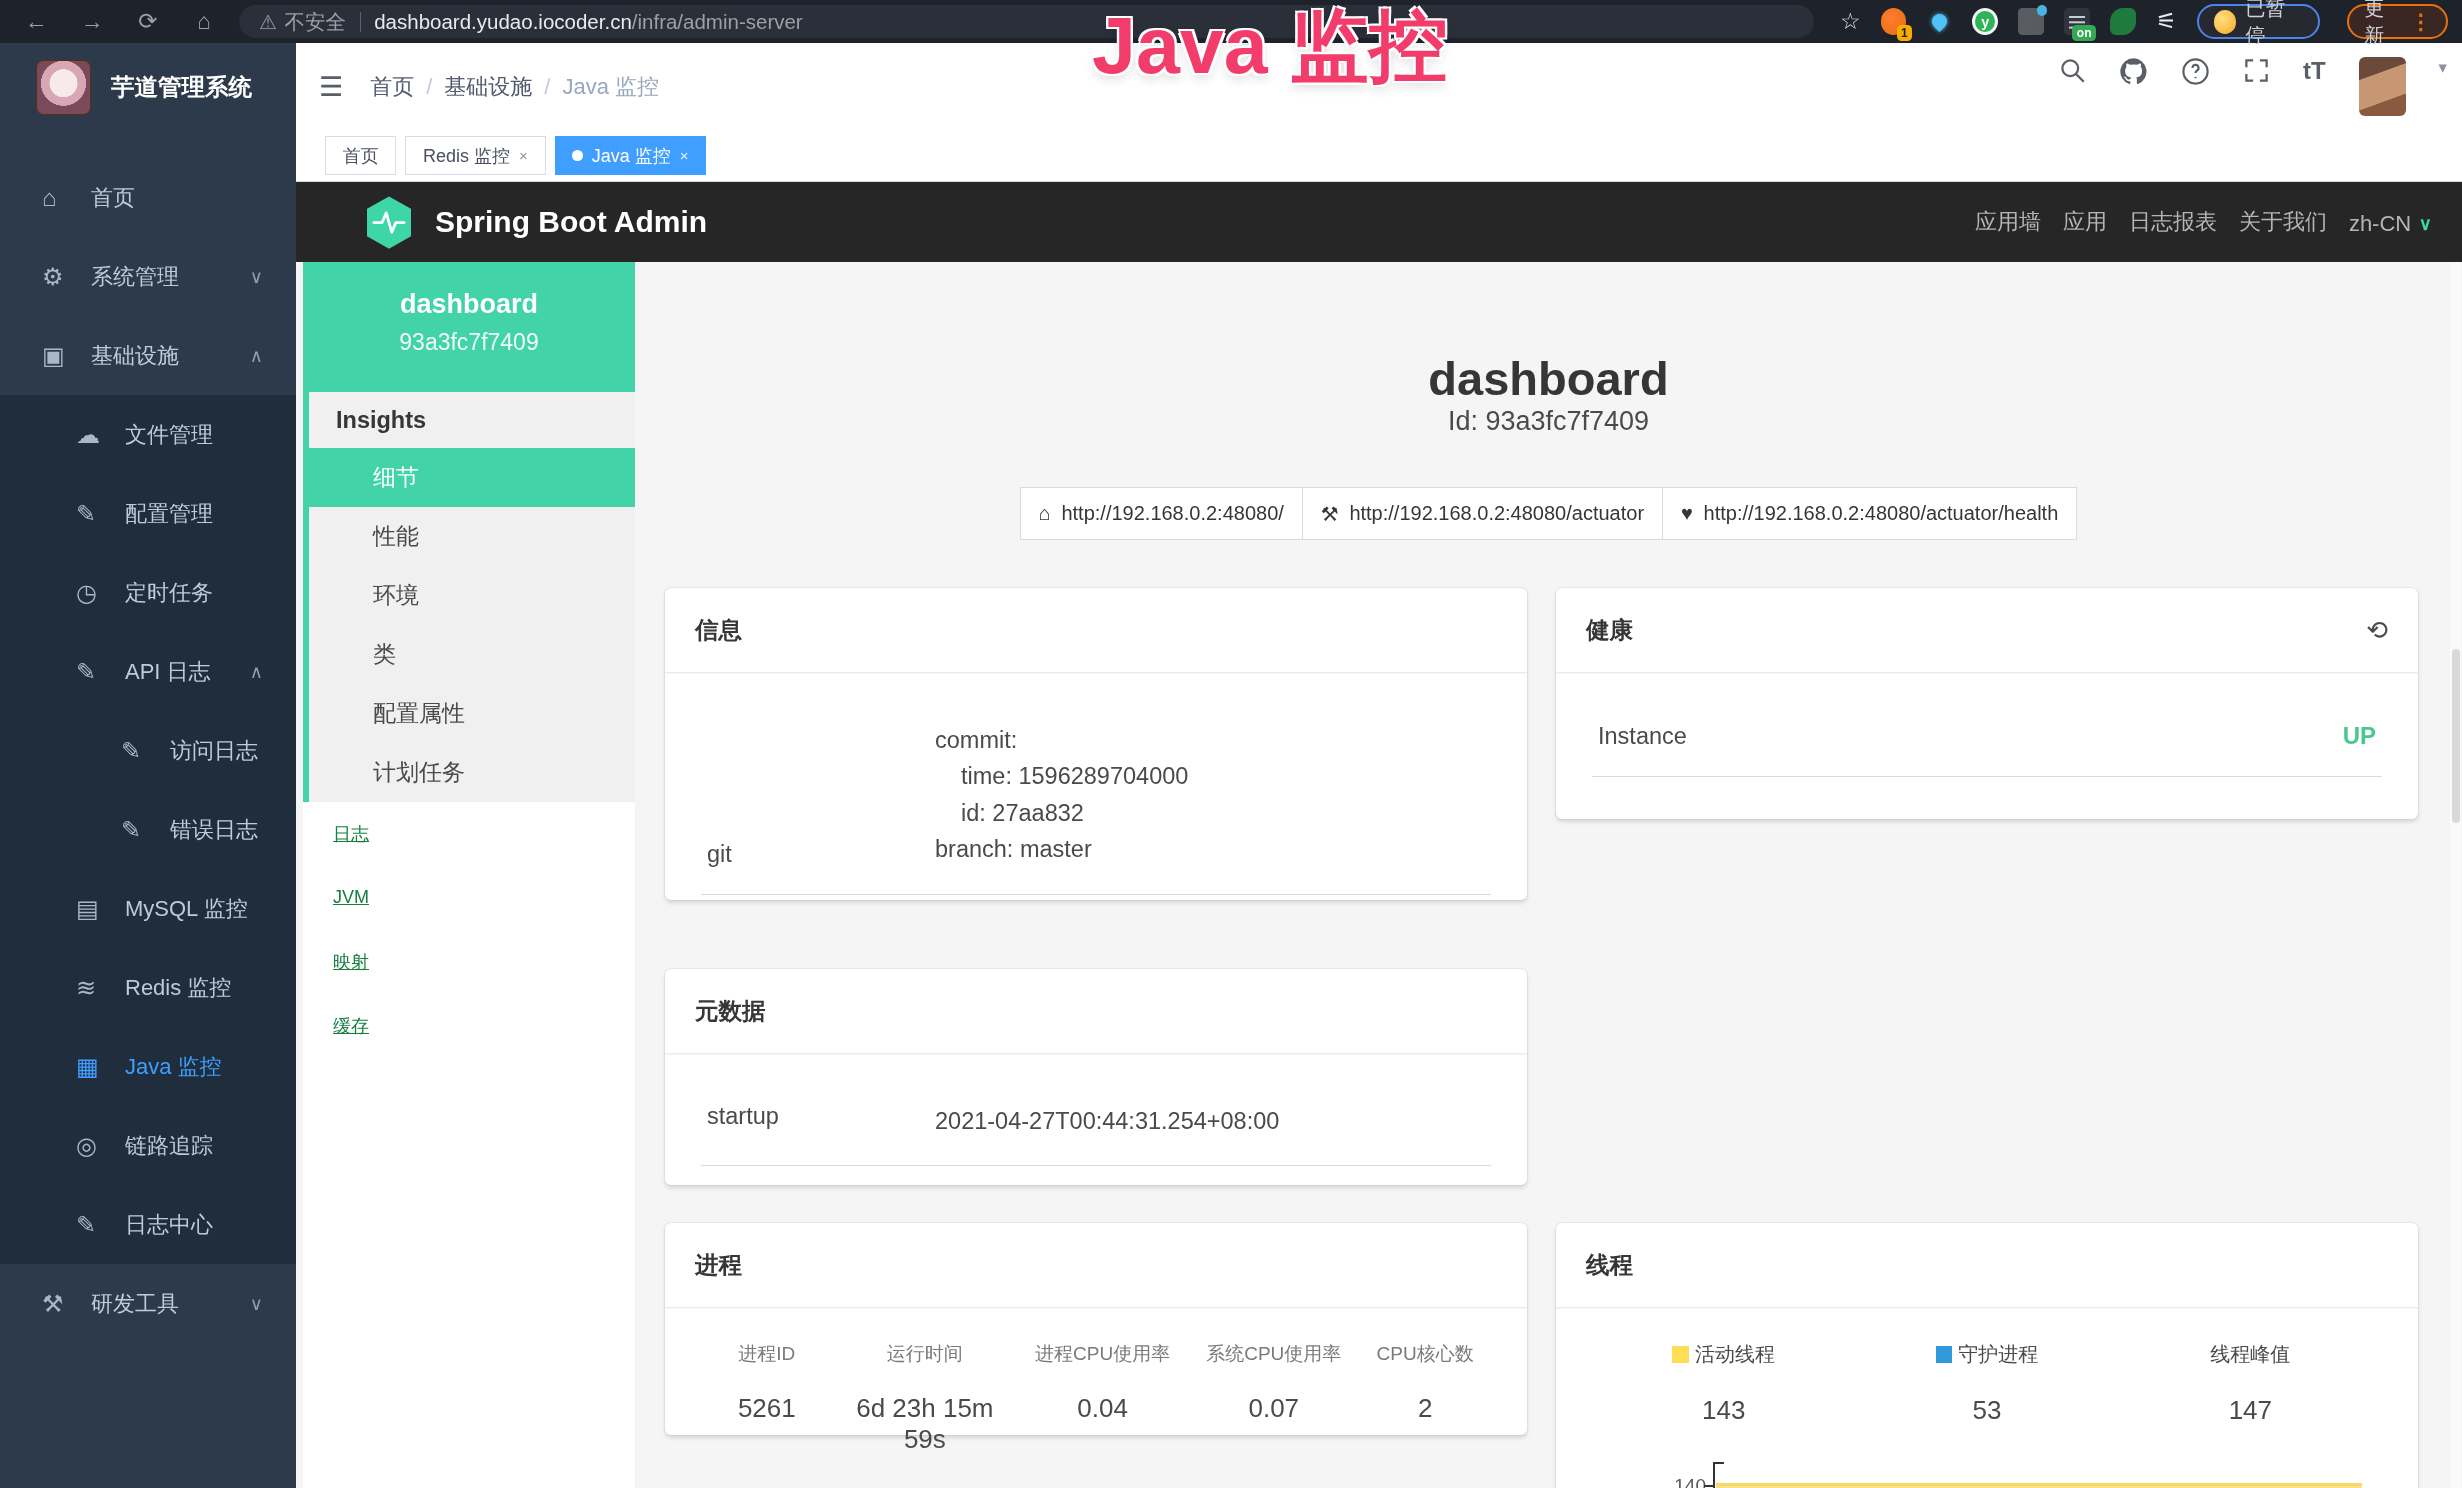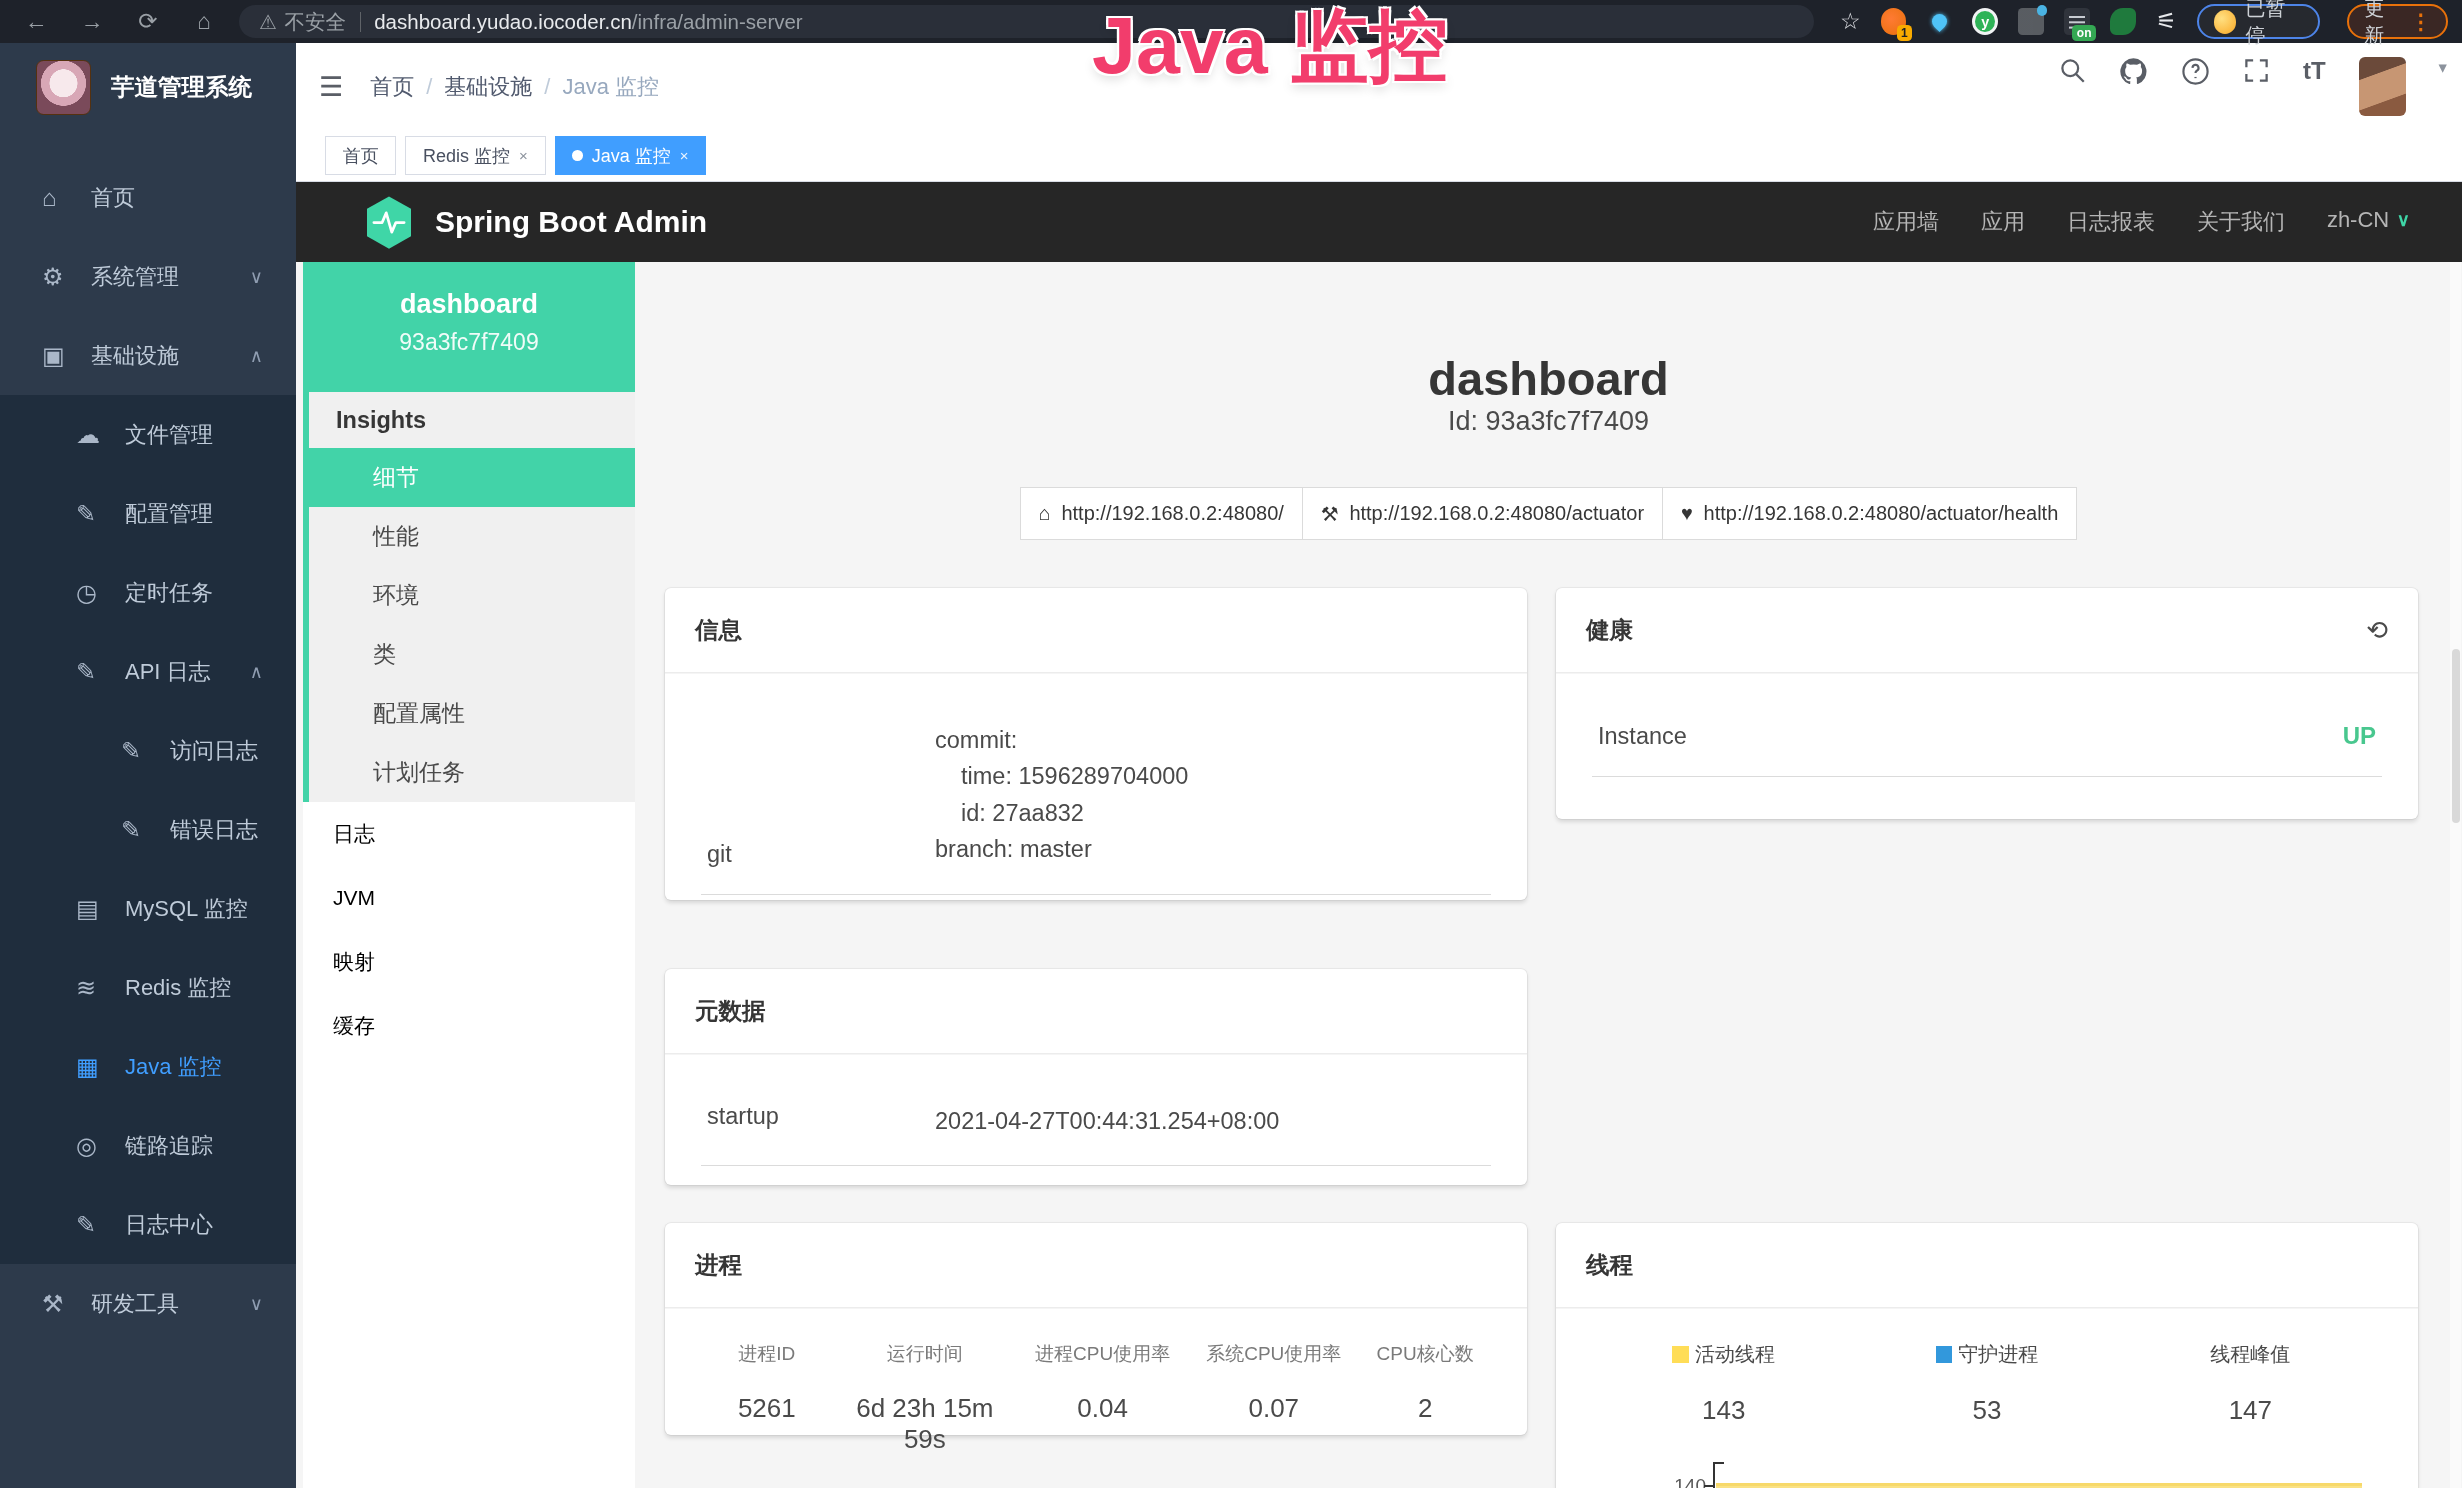--- a/index.html
+++ b/index.html
@@ -72,33 +72,33 @@
   .tab { height:39px; display:flex; align-items:center; gap:9px; padding:0 16.7px; border:0.8px solid #d8dce5; background:#fff; font-size:18px; color:#495060; }
   .tab .x { font-size:15px; color:#8c939d; }
   .tab.active { background:#409eff; border-color:#409eff; color:#fff; }
   .tab.active .x { color:#eaf4ff; }
   .dot { width:10.6px; height:10.6px; border-radius:50%; background:#fff; display:inline-block; }
 
   
   .sba-bar { position:absolute; left:296px; top:182px; width:2167px; height:80px; background:#262626; display:flex; align-items:center; }
   .sba-logo { margin-left:68px; }
   .sba-brand { margin-left:21px; font-size:30px; font-weight:bold; color:#fff; }
-  .sba-menu { margin-left:auto; display:flex; align-items:flex-start; gap:42px; padding-right:53px; font-size:22px; color:#b5b5b5; }
+  .sba-menu { margin-left:auto; display:flex; align-items:flex-end; gap:22px; padding-right:31px; font-size:22px; color:#b5b5b5; }
   .sba-menu .locale { display:flex; align-items:center; gap:7.6px; }
   .sba-menu .lchev { color:#3fd6a7; font-size:18px; font-weight:bold; }
 
   .sba-side { position:absolute; left:303px; top:262px; width:332px; height:1227px; background:#fff; }
   .sba-apphead { height:130px; background:#42d3a8; color:#fff; text-align:center; padding-top:27px; }
   .sba-apphead .an { font-size:27px; font-weight:bold; }
   .sba-apphead .aid { font-size:23px; margin-top:9px; color:rgba(255,255,255,.92); }
   .insights { background:#f0f0f0; border-left:6px solid #42d3a8; }
   .ins-title { font-size:23.5px; font-weight:bold; color:#363636; padding:15px 0 13.7px 27px; }
   .ins-item { height:59px; display:flex; align-items:center; padding-left:64px; font-size:23px; color:#4a4a4a; }
   .ins-item.active { background:#42d3a8; color:#fff; margin-left:-6px; padding-left:70px; }
-  .root-item { height:64px; display:flex; align-items:center; padding-left:30px; font-size:21px; color:#000000; }
+  .root-item { height:64px; display:flex; align-items:center; padding-left:30px; font-size:18px; color:#15803d;text-decoration:underline; }
 
   .content { position:absolute; left:635px; top:262px; width:1827px; height:1227px; background:#f5f5f5; }
   .page-title { text-align:center; font-size:47px; font-weight:bold; color:#363636; margin-top:89px; }
   .page-id { text-align:center; font-size:27px; color:#4a4a4a; }
   .links { display:flex; justify-content:center; margin-top:50px; }
   .linkbtn { display:flex; align-items:center; gap:10.6px; border:1.5px solid #dbdbdb; background:#fff; color:#363636; font-size:20px; padding:13.7px 18px; }
   .linkbtn + .linkbtn { border-left:none; }
   .linkbtn .lg { font-size:20px; color:#363636; }
 
   .card { position:absolute; background:#fff; border-radius:6px; box-shadow:0 2.3px 4.6px rgba(10,10,10,.12), 0 0 0 0.8px rgba(10,10,10,.06); }

